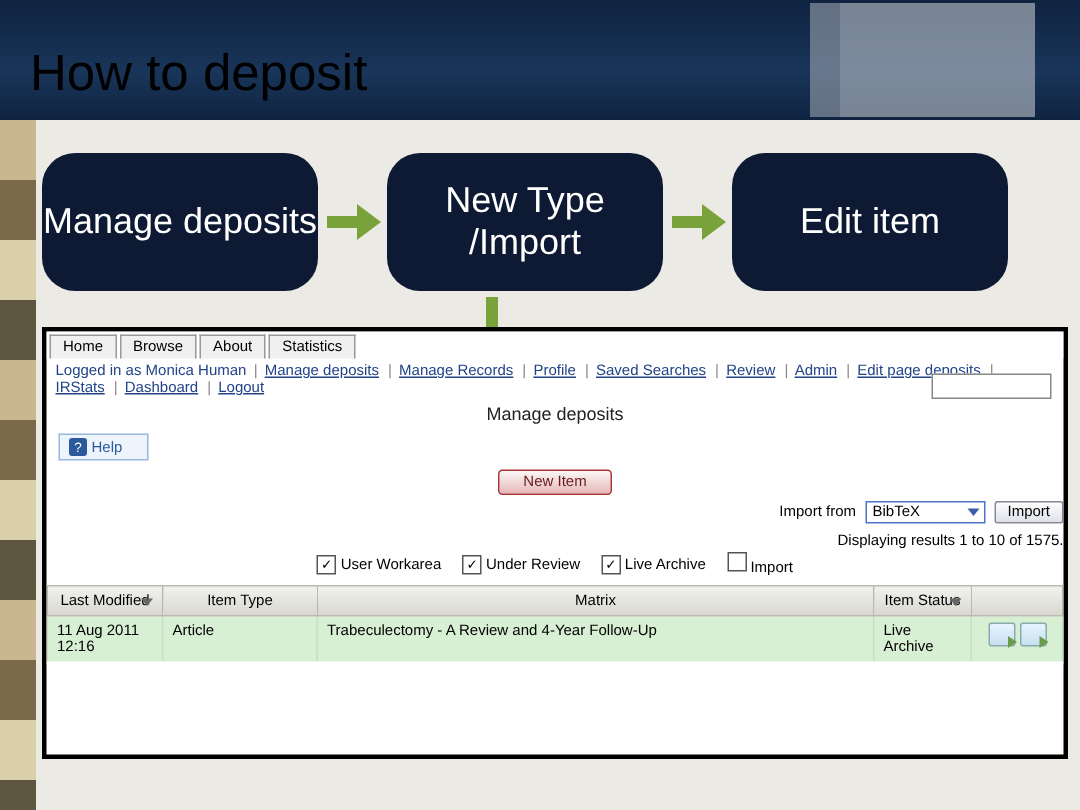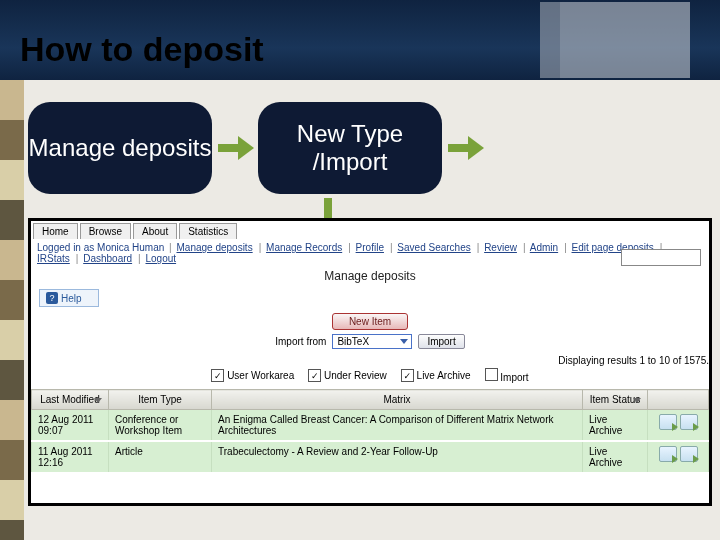--- a/index.html
+++ b/index.html
@@ -1,40 +1,40 @@
 <!DOCTYPE html>
 <html><head>
 <meta charset="utf-8">
 <style>
   html,body{margin:0;padding:0;font-family:Arial,Helvetica,sans-serif;background:#fff;}
   .stage{width:720px;height:540px;position:relative;overflow:hidden;background:#eceae4;}
   .banner{position:absolute;left:0;right:0;top:0;height:80px;background:linear-gradient(#0f2340,#193559 60%,#0f2340);}
   .banner .building{position:absolute;right:30px;top:2px;width:130px;height:76px;background:#bfc4cc;opacity:.6;border-left:20px solid #9ca4b0;}
   .left-strip{position:absolute;left:0;top:80px;bottom:0;width:24px;background:repeating-linear-gradient(#c9b78f 0 40px,#7a6a4a 40px 80px,#d9cfa8 80px 120px,#5e5640 120px 160px);}
-  .title{position:absolute;left:20px;top:30px;font-size:34px;color:#000;font-weight:700;}
+  .title{position:absolute;left:20px;top:30px;font-size:34px;color:#000;font-weight:400;}
   .steprow{position:absolute;left:28px;top:98px;right:10px;height:100px;display:flex;align-items:center;}
   .step{flex:0 0 184px;height:92px;background:#0e1a34;border-radius:22px;color:#fff;font-size:24px;display:flex;align-items:center;justify-content:center;text-align:center;line-height:1.15;}
   .arrow-r{flex:0 0 46px;height:30px;position:relative;}
   .arrow-r::before{content:"";position:absolute;left:6px;top:11px;width:20px;height:8px;background:#7aa23a;}
   .arrow-r::after{content:"";position:absolute;left:26px;top:3px;border-left:16px solid #7aa23a;border-top:12px solid transparent;border-bottom:12px solid transparent;}
   .arrow-down{position:absolute;left:316px;top:198px;width:24px;height:96px;}
   .arrow-down::before{content:"";position:absolute;left:8px;top:0;width:8px;height:70px;background:#7aa23a;}
   .arrow-down::after{content:"";position:absolute;left:-2px;top:70px;border-top:18px solid #7aa23a;border-left:14px solid transparent;border-right:14px solid transparent;}
   .panel{position:absolute;left:28px;right:8px;top:218px;bottom:34px;border:3px solid #000;background:#fff;font-size:10px;overflow:hidden;}
   .tabs{display:flex;gap:2px;padding:2px 2px 0 2px;background:#fff;}
   .tab{padding:2px 8px;font-size:10px;border:1px solid #999;border-bottom:none;background:#f0f0f0;cursor:pointer;}
   .row-links{padding:3px 6px;font-size:10px;color:#224488;}
   .row-links a{color:#224488;text-decoration:underline;margin-right:4px;cursor:pointer;}
   .sep{color:#888;margin:0 2px}
   .search{position:absolute;right:8px;top:28px;width:78px;height:15px;border:1px solid #888;background:#fff;}
   .mhead{text-align:center;font-weight:400;font-size:12px;color:#222;margin-top:2px;}
   .help{margin:6px 8px;padding:2px 6px;border:1px solid #9bb9dd;background:#eef4fb;width:46px;color:#2b5a9c;display:flex;align-items:center;gap:3px;cursor:pointer;}
   .help .q{width:12px;height:12px;border-radius:2px;background:#2b5a9c;color:#fff;font-size:9px;display:flex;align-items:center;justify-content:center;}
   .newitem{width:62px;margin:6px auto 4px auto;padding:2px 6px;font-size:10px;text-align:center;border:1px solid #a33;background:linear-gradient(#faf6f6,#e7b8b8);color:#6a1a1a;border-radius:3px;cursor:pointer;}
-  .importrow{display:flex;align-items:center;justify-content:center;gap:6px;font-size:10px;margin-bottom:6px;}
+  .importrow{display:flex;align-items:center;justify-content:flex-end;gap:6px;font-size:10px;margin-bottom:6px;}
   .sel{border:1px solid #4a72c8;padding:1px 14px 1px 4px;background:#fff;position:relative;min-width:60px;}
   .sel::after{content:"";position:absolute;right:3px;top:4px;border-top:5px solid #3a5fa8;border-left:4px solid transparent;border-right:4px solid transparent;}
   .ibtn{padding:1px 8px;border:1px solid #889;background:linear-gradient(#fdfdfd,#dfe2ea);border-radius:2px;cursor:pointer;}
   .pager{text-align:right;font-size:10px;margin:4px 0 2px 0}
   .pager a{color:#224488;text-decoration:underline;cursor:pointer}
   .filters{display:flex;justify-content:center;gap:14px;font-size:10px;margin-bottom:6px;align-items:center}
   .cb{width:11px;height:11px;border:1px solid #555;display:inline-flex;align-items:center;justify-content:center;font-size:9px;background:#fff;cursor:pointer}
   .table{width:100%;border-collapse:collapse;font-size:10px;}
   .table th{background:linear-gradient(#f2f2ee,#d7d7cf);border:1px solid #b8b8ac;padding:4px 6px;font-weight:400;text-align:center;position:relative}
   .table th.sortable::after{content:"";position:absolute;right:6px;top:50%;margin-top:-2px;border-left:4px solid transparent;border-right:4px solid transparent;border-top:5px solid #666}
@@ -51,20 +51,21 @@
       <div class="building"></div>
     </div>
   <div class="left-strip"></div>
   <div class="title">How to deposit</div>
 
   <div class="steprow">
     <div class="step">Manage deposits</div>
     <div class="arrow-r"></div>
     <div class="step">New Type /Import</div>
     <div class="arrow-r"></div>
+    <div class="step">Edit item</div>
   </div>
   <div class="arrow-down"></div>
 
   <div class="panel">
     <div class="tabs">
       <div class="tab">Home</div>
       <div class="tab">Browse</div>
       <div class="tab">About</div>
       <div class="tab">Statistics</div>
     </div>
@@ -115,35 +116,23 @@
           <tr>
         <th class="sortable" style="width:64px">Last Modified</th>
         <th style="width:90px">Item Type</th>
         <th>Matrix</th>
         <th class="sortable" style="width:52px">Item Status</th>
         <th style="width:48px"></th>
       </tr>
         </thead>
       <tbody>
         <tr>
-          <td>12 Aug 2011 09:07</td>
-          <td>Conference or Workshop Item</td>
-          <td>An Enigma Called Breast Cancer: A Comparison of Different Matrix Network Architectures</td>
-          <td>Live Archive</td>
-          <td>
-              <div class="act">
-            <span class="aicon"></span>
-            <span class="aicon"></span>
-          </div>
-            </td>
-        </tr>
-        <tr>
           <td>11 Aug 2011 12:16</td>
           <td>Article</td>
-          <td>Trabeculectomy - A Review and 2-Year Follow-Up</td>
+          <td>Trabeculectomy - A Review and 4-Year Follow-Up</td>
           <td>Live Archive</td>
           <td>
               <div class="act">
             <span class="aicon"></span>
             <span class="aicon"></span>
           </div>
             </td>
         </tr>
       </tbody>
     </table>

